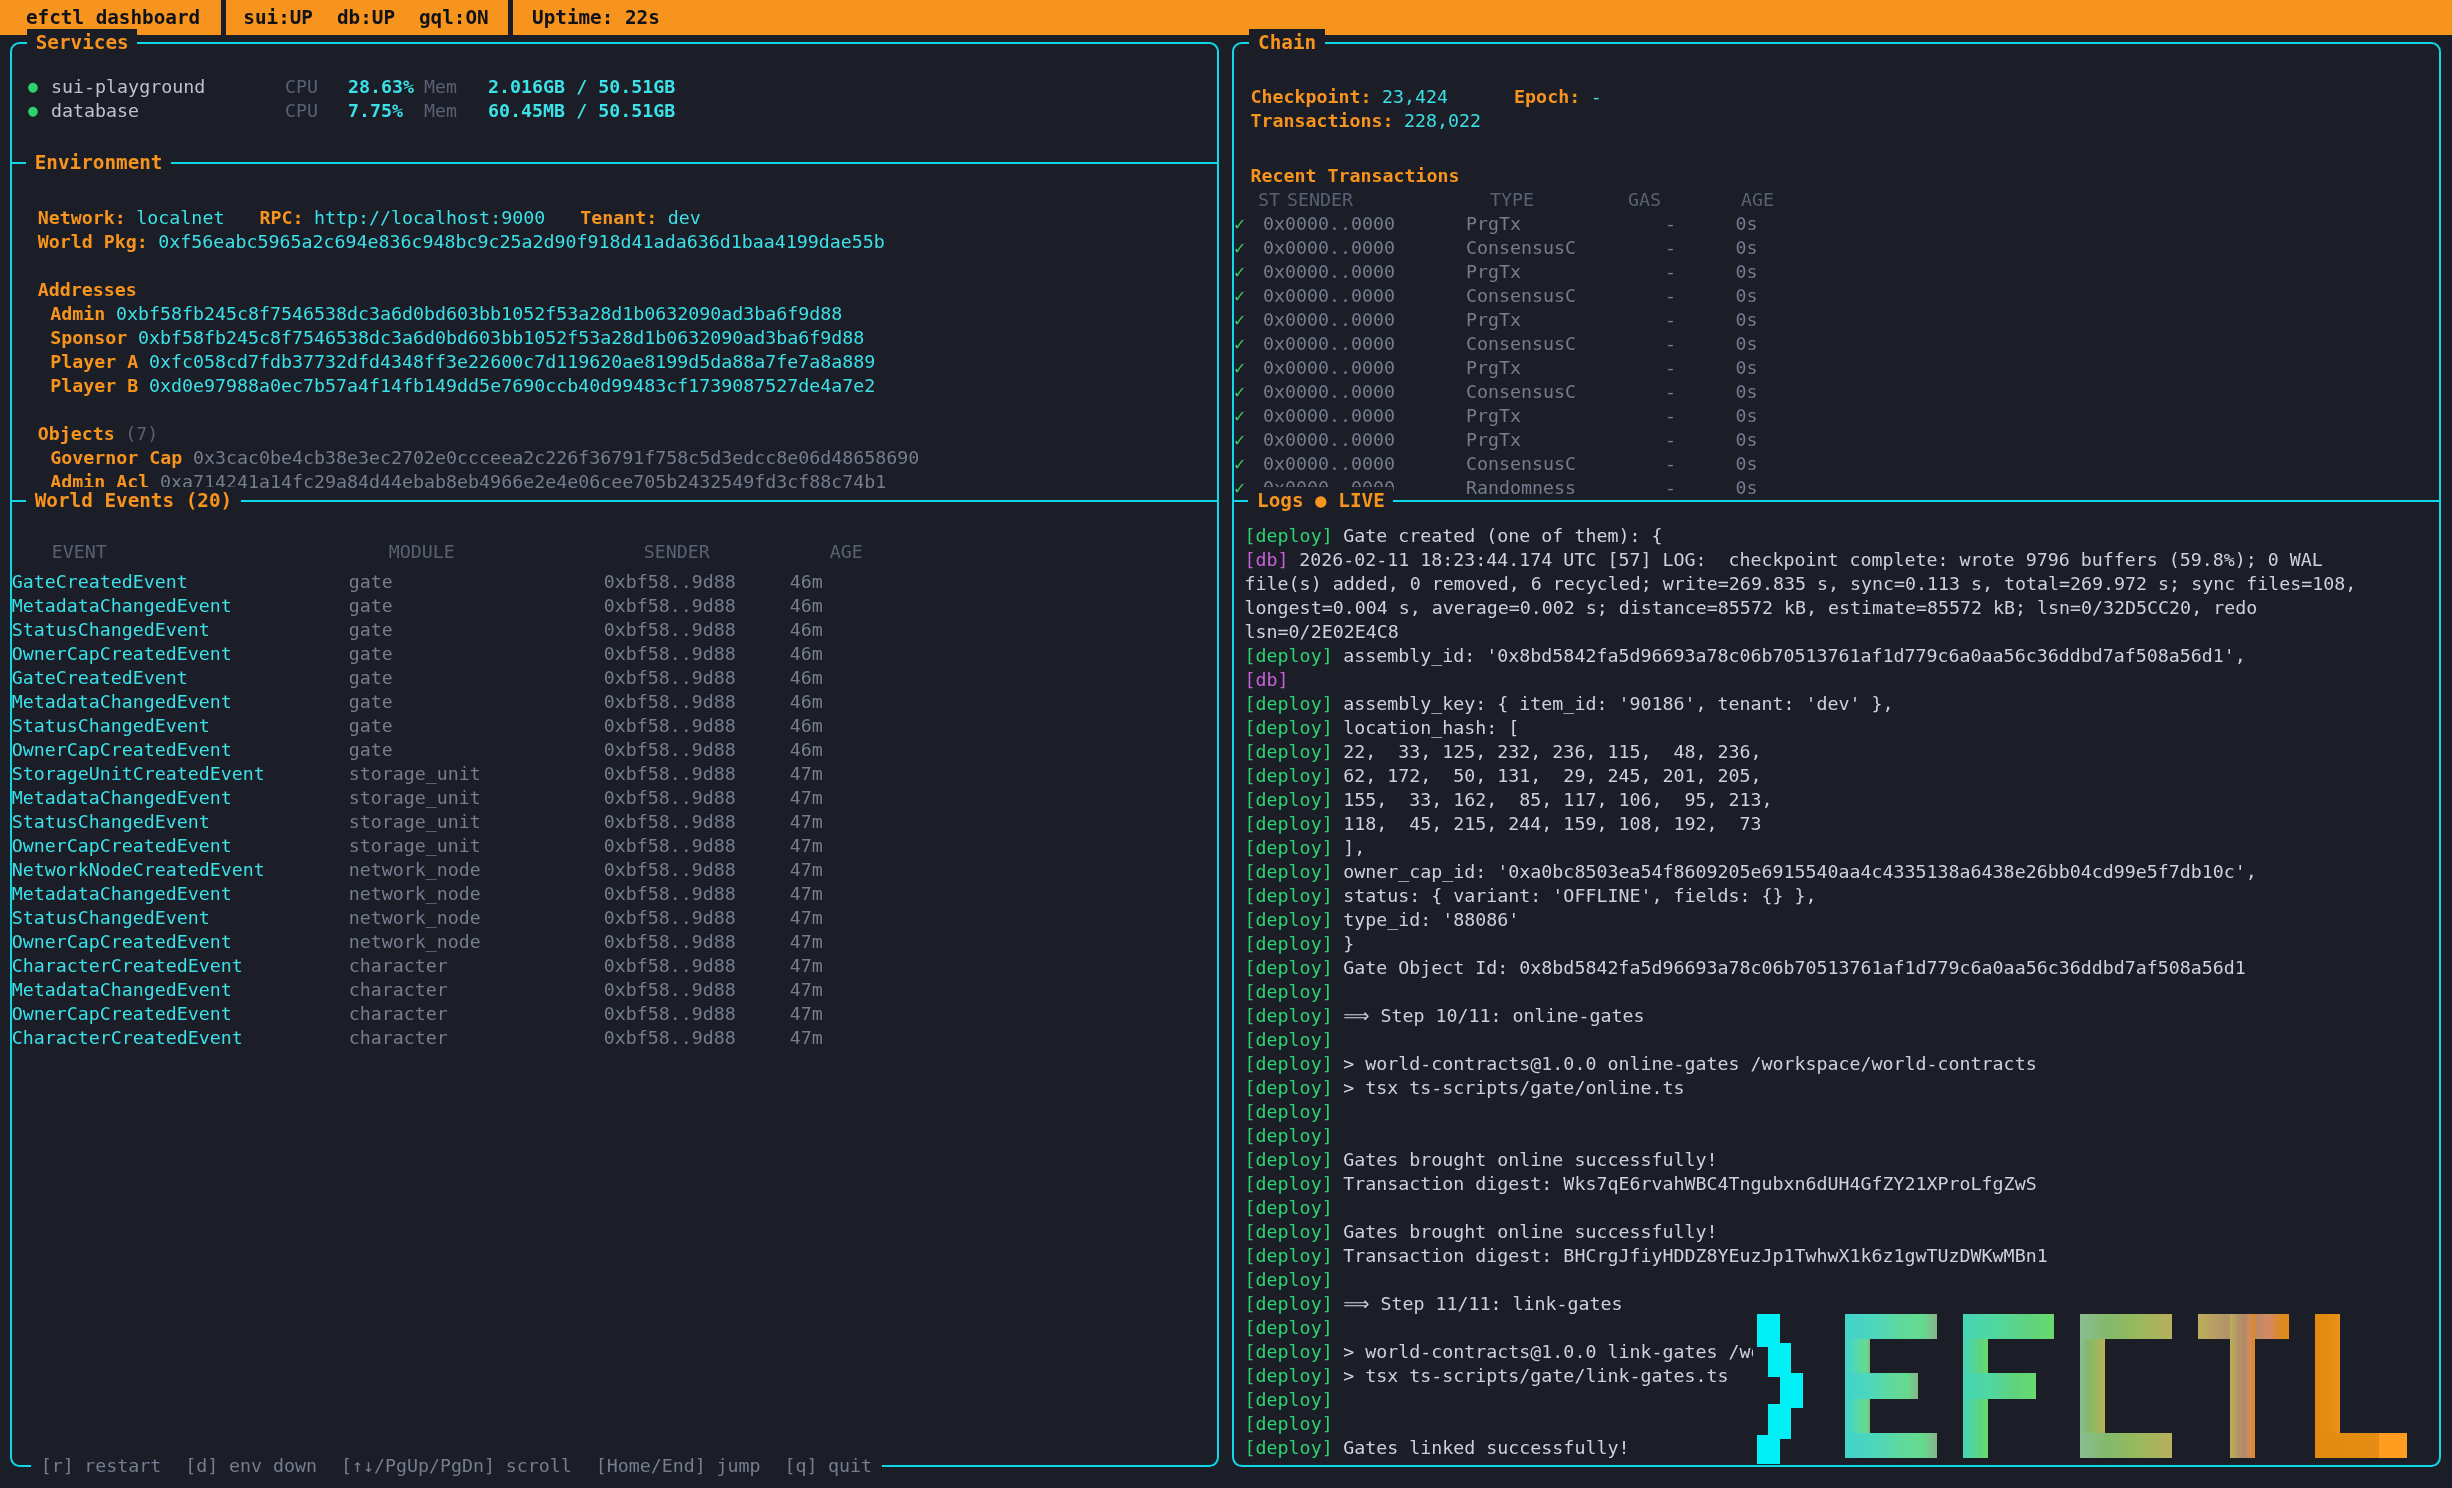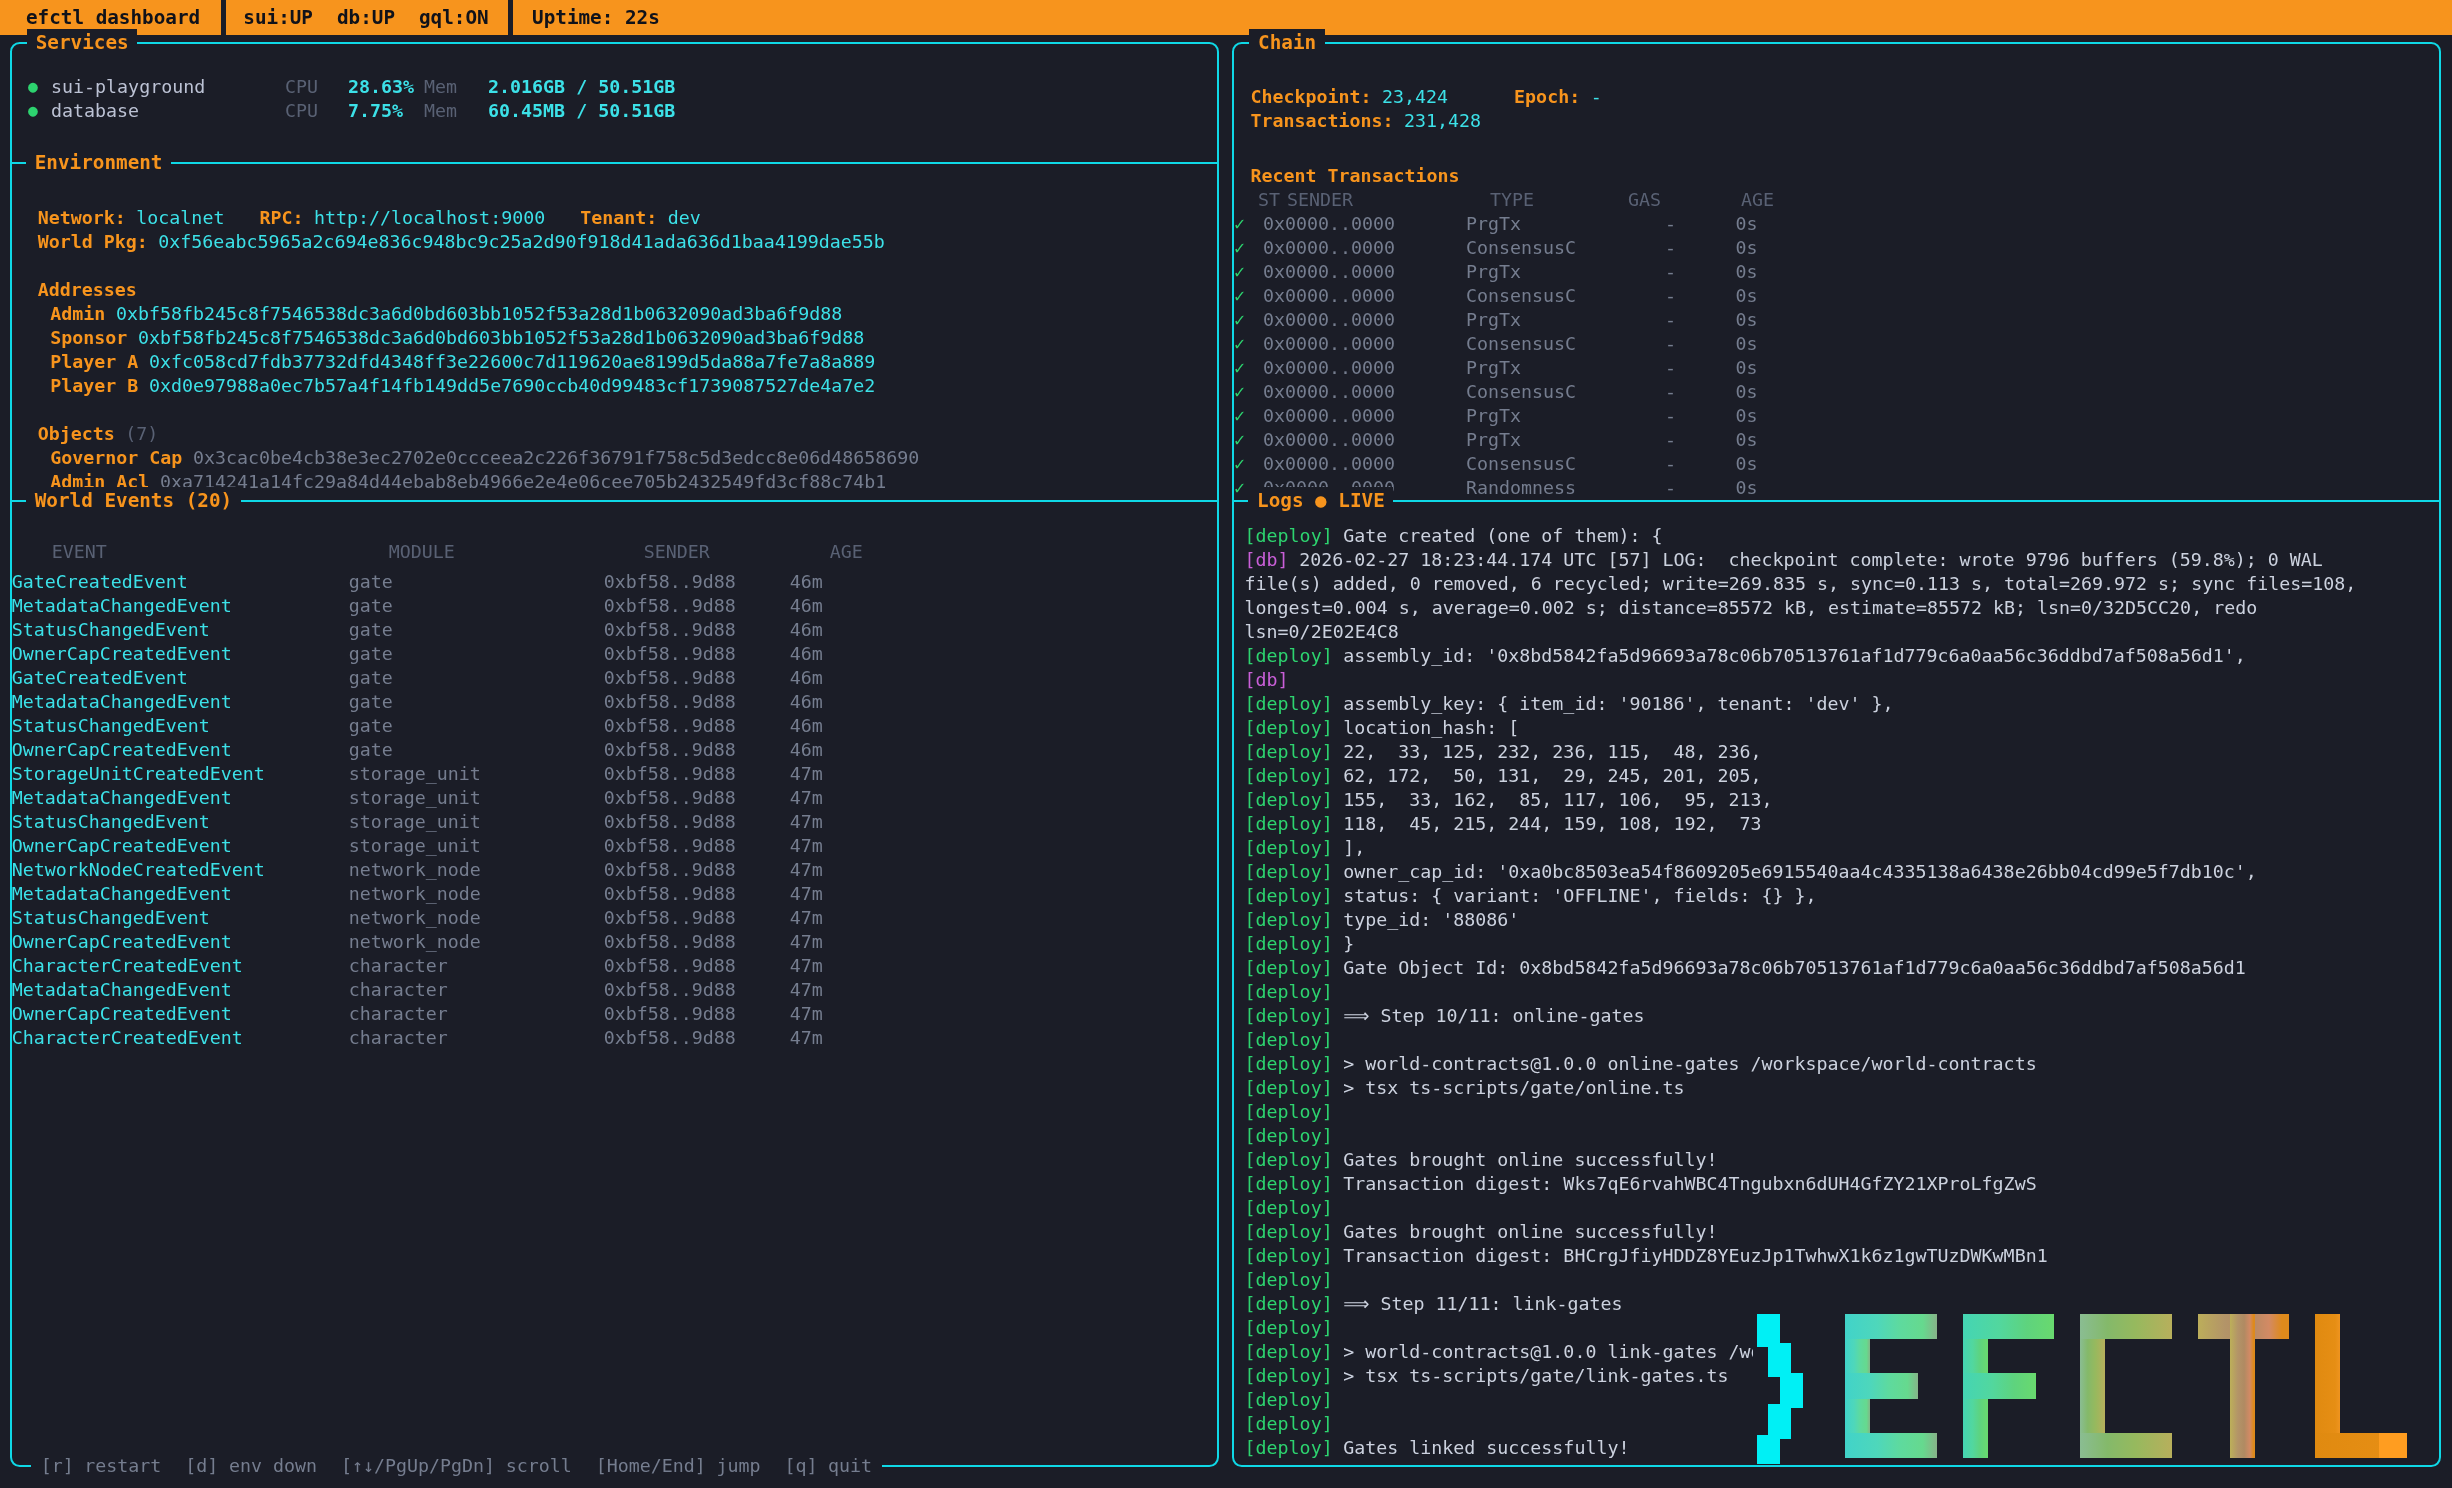--- a/index.html
+++ b/index.html
@@ -317,21 +317,21 @@
 </div>
 
 <div class="panel panel-right">
   <div class="box-title">Chain</div>
 
   <div class="blk chain-stats">
     <div class="chain-line">
       <span class="olab">Checkpoint:</span><span class="cval sp1">23,424</span><span class="olab ep-gap">Epoch:</span><span class="cval sp1">-</span>
     </div>
     <div class="chain-line">
-      <span class="olab">Transactions:</span><span class="cval sp1">231,428</span>
+      <span class="olab">Transactions:</span><span class="cval sp1">228,022</span>
     </div>
   </div>
 
   <div class="blk recent-title">Recent Transactions</div>
 
   <div class="blk tx-grid tx-head">
     <span>ST</span>
     <span>SENDER</span>
     <span>TYPE</span>
     <span>GAS</span>
@@ -427,21 +427,21 @@
   <div class="sep" style="top:456px;">
     <div class="box-title">Logs ● LIVE</div>
   </div>
   <div class="blk log-lines">
       <div class="log-line">
       <span class="log-tag pre k-deploy">[deploy]</span>
       <span class="log-text pre">Gate created (one of them): {</span>
     </div>
       <div class="log-line">
       <span class="log-tag pre k-db">[db]</span>
-      <span class="log-text pre">2026-02-27 18:23:44.174 UTC [57] LOG:  checkpoint complete: wrote 9796 buffers (59.8%); 0 WAL</span>
+      <span class="log-text pre">2026-02-11 18:23:44.174 UTC [57] LOG:  checkpoint complete: wrote 9796 buffers (59.8%); 0 WAL</span>
     </div>
       <div class="log-line">
       <span class="log-tag pre"></span>
       <span class="log-text pre">file(s) added, 0 removed, 6 recycled; write=269.835 s, sync=0.113 s, total=269.972 s; sync files=108,</span>
     </div>
       <div class="log-line">
       <span class="log-tag pre"></span>
       <span class="log-text pre">longest=0.004 s, average=0.002 s; distance=85572 kB, estimate=85572 kB; lsn=0/32D5CC20, redo</span>
     </div>
       <div class="log-line">

